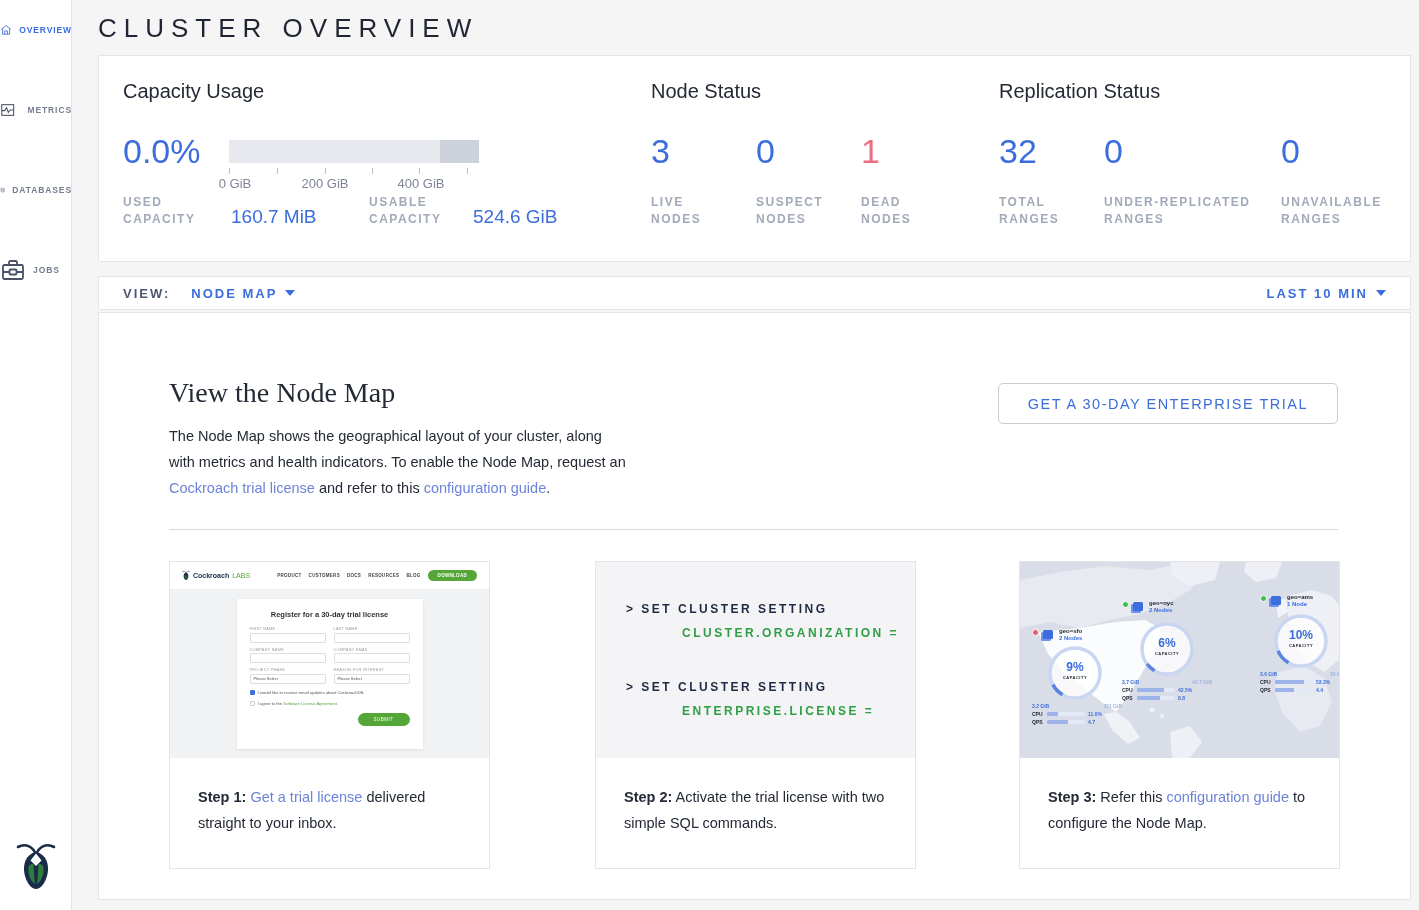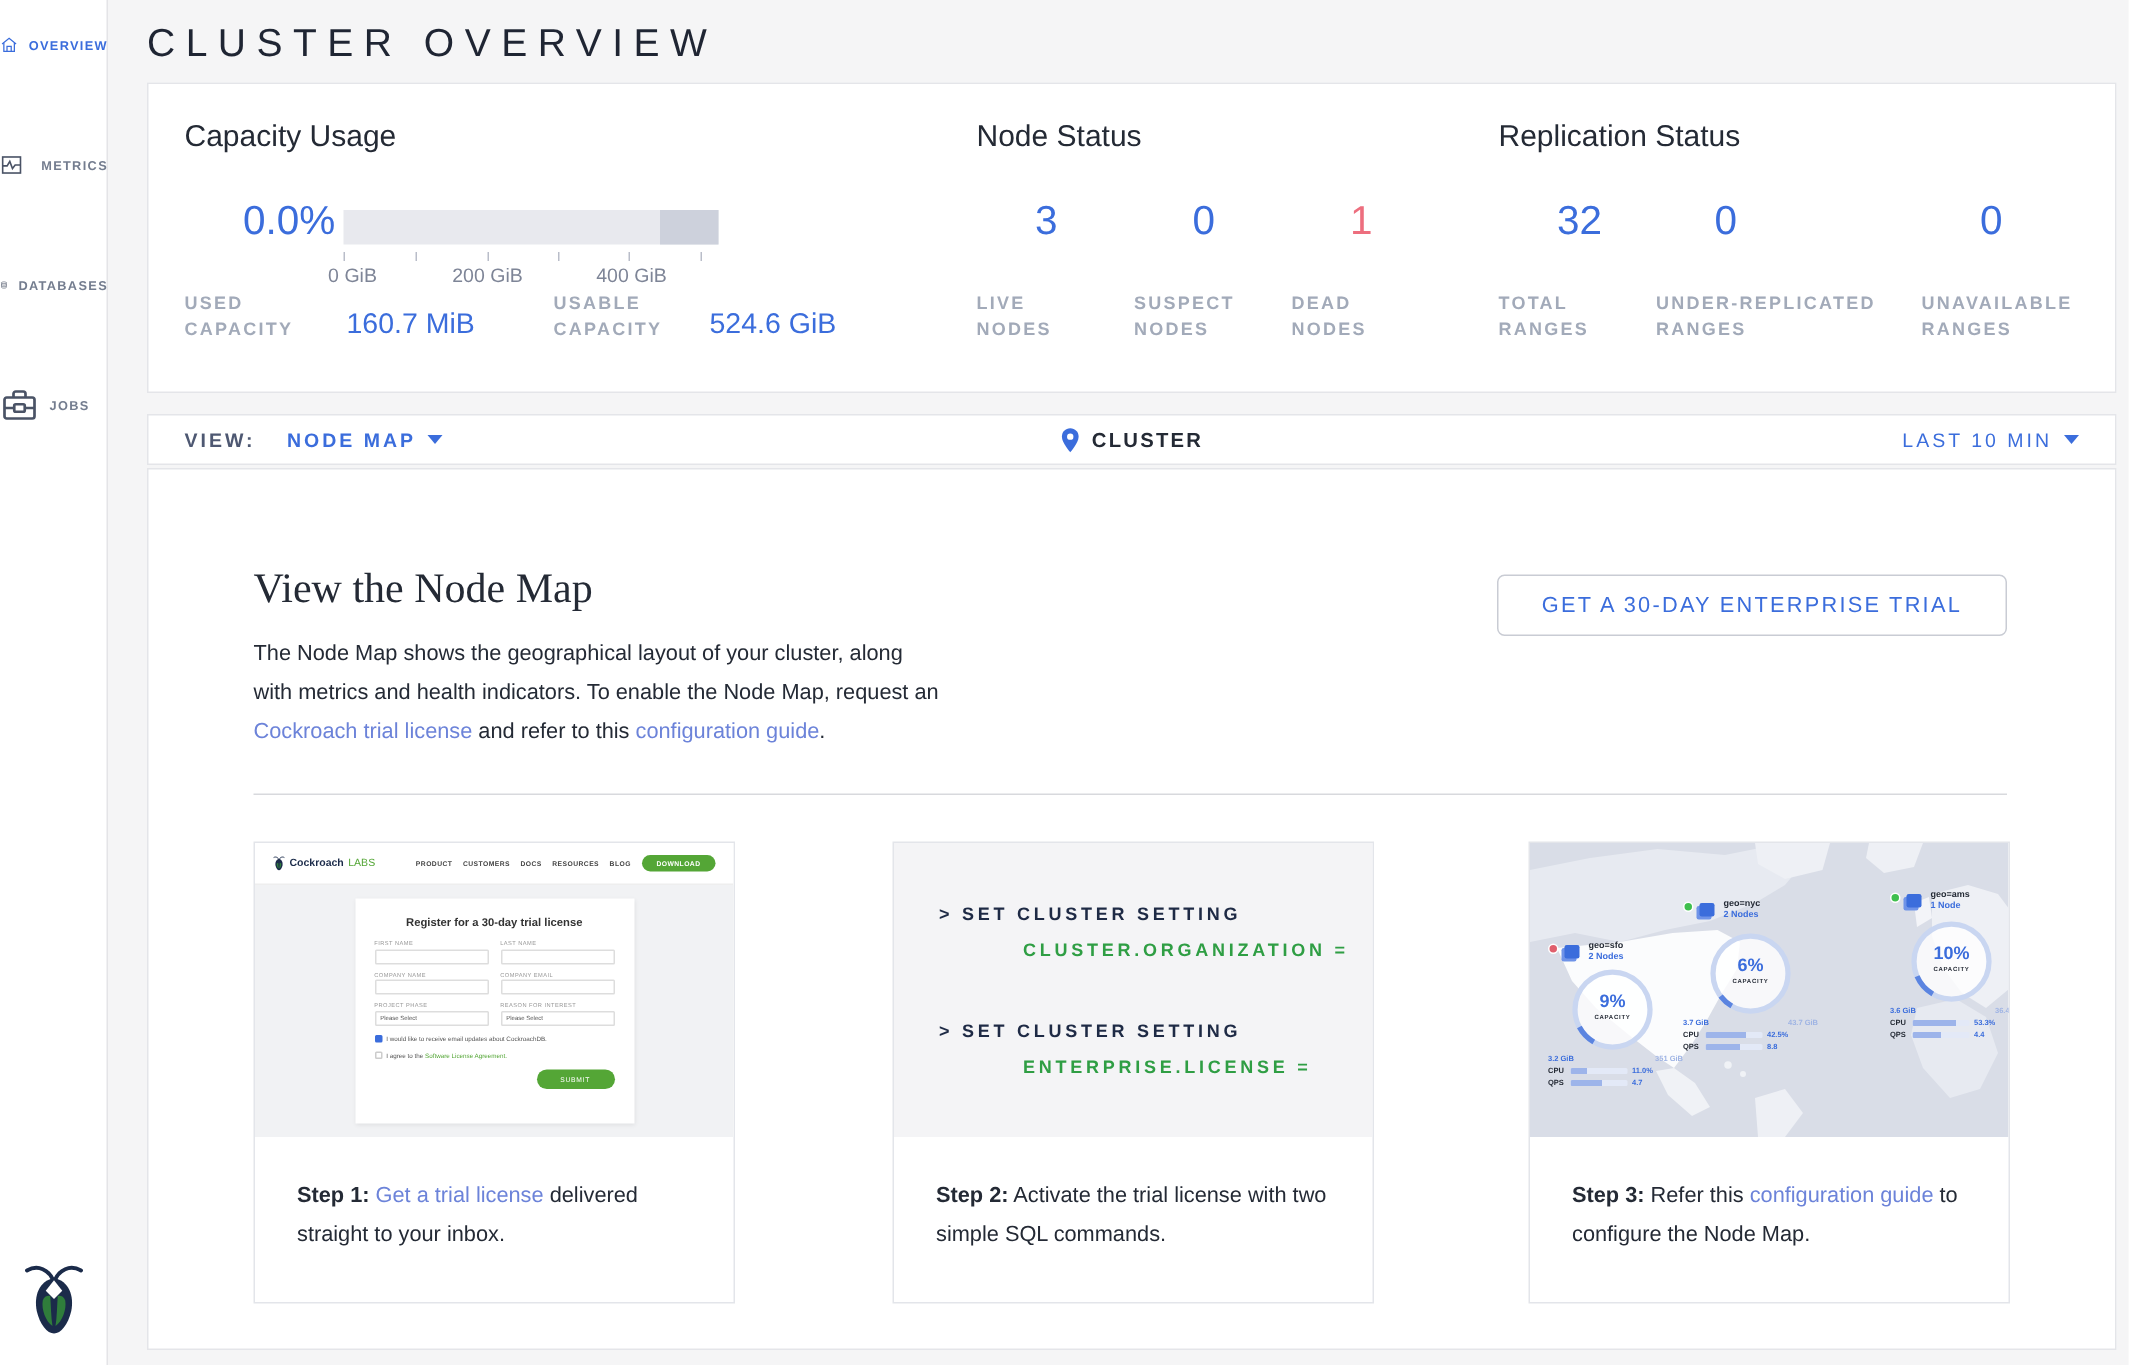--- a/index.html
+++ b/index.html
@@ -15,38 +15,38 @@
   .nav-icon { width:26px; height:26px; }
   .logo-wrap { position:absolute; left:16px; bottom:18px; width:40px; height:52px; }
 
   
   .page-title { position:absolute; left:98px; top:13px; font-size:26px; font-weight:500; letter-spacing:7px; color:#1f2533; }
 
   
   .panel { position:absolute; background:#fff; border:1px solid #e4e5e9; }
   .summary-panel { left:98px; top:55px; width:1313px; height:207px; }
   .sec-title { position:absolute; top:24px; font-size:20px; font-weight:500; color:#242a35; }
-  .big-num { position:absolute; top:76px; font-size:27px; color:#3b6ddc;margin-left:39px; }
+  .big-num { position:absolute; top:76px; font-size:34px; color:#3b6ddc; }
   .big-num.red { color:#ed6e7e; }
   .stat-label { position:absolute; top:138px; font-size:12px; line-height:17px; letter-spacing:1.5px; color:#a2aab9; font-weight:bold; }
   .stat-value-row { position:absolute; font-size:19px; color:#3b6ddc; }
 
   
   .cap-bar { position:absolute; left:130px; top:84px; width:250px; height:23px; background:#e8e9ee; }
   .cap-bar .cap-dark { position:absolute; right:0; top:0; height:23px; width:39px; background:#cdd1dc; }
   .cap-tick { position:absolute; top:112px; width:1px; height:6px; background:#b9bdc9; }
   .cap-tick-label { position:absolute; top:120px; font-size:13px; color:#7e8597; transform:translateX(-50%); white-space:nowrap; }
 
   
   .view-bar { left:98px; top:276px; width:1313px; height:34px; display:flex; align-items:center; }
   .vb-left { position:absolute; left:24px; display:flex; align-items:center; gap:21px; font-size:13px; letter-spacing:2px; font-weight:bold; }
   .vb-view-label { color:#4e5872; }
   .vb-view-value { color:#3b6ddc; display:flex; align-items:center; gap:8px; cursor:pointer; }
   .vb-center { position:absolute; left:0; right:0; display:flex; justify-content:center; align-items:center; gap:8px; font-size:13.5px; letter-spacing:1.5px; font-weight:bold; color:#242a35; }
-  .vb-right { position:absolute; right:24px; display:flex; align-items:center; gap:8px; font-size:13px; letter-spacing:2px; font-weight:normal; color:#3b6ddc; cursor:pointer; }
+  .vb-right { position:absolute; right:24px; display:flex; align-items:center; gap:8px; font-size:13px; letter-spacing:2px; font-weight:bold; color:#3b6ddc; cursor:pointer; }
   .caret { width:0; height:0; border-left:5px solid transparent; border-right:5px solid transparent; border-top:6px solid #3b6ddc; display:inline-block; }
 
   
   .main-panel { left:98px; top:312px; width:1313px; height:588px; }
   .nm-heading { position:absolute; left:70px; top:64px; font-size:28px; font-weight:500; color:#242a35;font-family:Liberation Serif, serif; }
   .nm-desc { position:absolute; left:70px; top:110px; width:462px; font-size:14.5px; line-height:26px; color:#242a35; }
   a.link { color:#6c83d9; text-decoration:none; cursor:pointer; }
   .trial-btn { position:absolute; right:72px; top:70px; height:41px; padding:0 29px; background:#fff; border:1px solid #c9ccd4; border-radius:5px; font-family:"Liberation Sans",sans-serif; font-size:14.5px; letter-spacing:1.5px; color:#3b6ddc; cursor:pointer; }
   .nm-divider { position:absolute; left:70px; right:72px; top:216px; height:1px; background:#d8d9dd; }
 
@@ -193,27 +193,20 @@
   </div>
 
   <div class="panel view-bar">
     <div class="vb-left">
       <span class="vb-view-label">VIEW:</span>
       <span class="vb-view-value">
         <span>NODE MAP</span>
         <span class="caret"></span>
       </span>
     </div>
-    <div class="vb-center">
-      <svg width="13" height="17" viewBox="0 0 24 32">
-        <path d="M12 1 C6 1 1.5 5.5 1.5 11.5 C1.5 19 12 31 12 31 S22.5 19 22.5 11.5 C22.5 5.5 18 1 12 1 Z" fill="#3b6ddc"></path>
-        <circle cx="12" cy="11.5" r="4" fill="#ffffff"></circle>
-      </svg>
-      <span>CLUSTER</span>
-    </div>
     <div class="vb-right">
       <span>LAST 10 MIN</span>
       <span class="caret"></span>
     </div>
   </div>
 
   <div class="panel main-panel">
     <div class="nm-heading">View the Node Map</div>
     <div class="nm-desc"><span>The Node Map shows the geographical layout of your cluster, along with metrics and health indicators. To enable the Node Map, request an </span><a class="link">Cockroach trial license</a><span> and refer to this </span><a class="link">configuration guide</a><span>.</span></div>
     <button class="trial-btn">GET A 30-DAY ENTERPRISE TRIAL</button>

